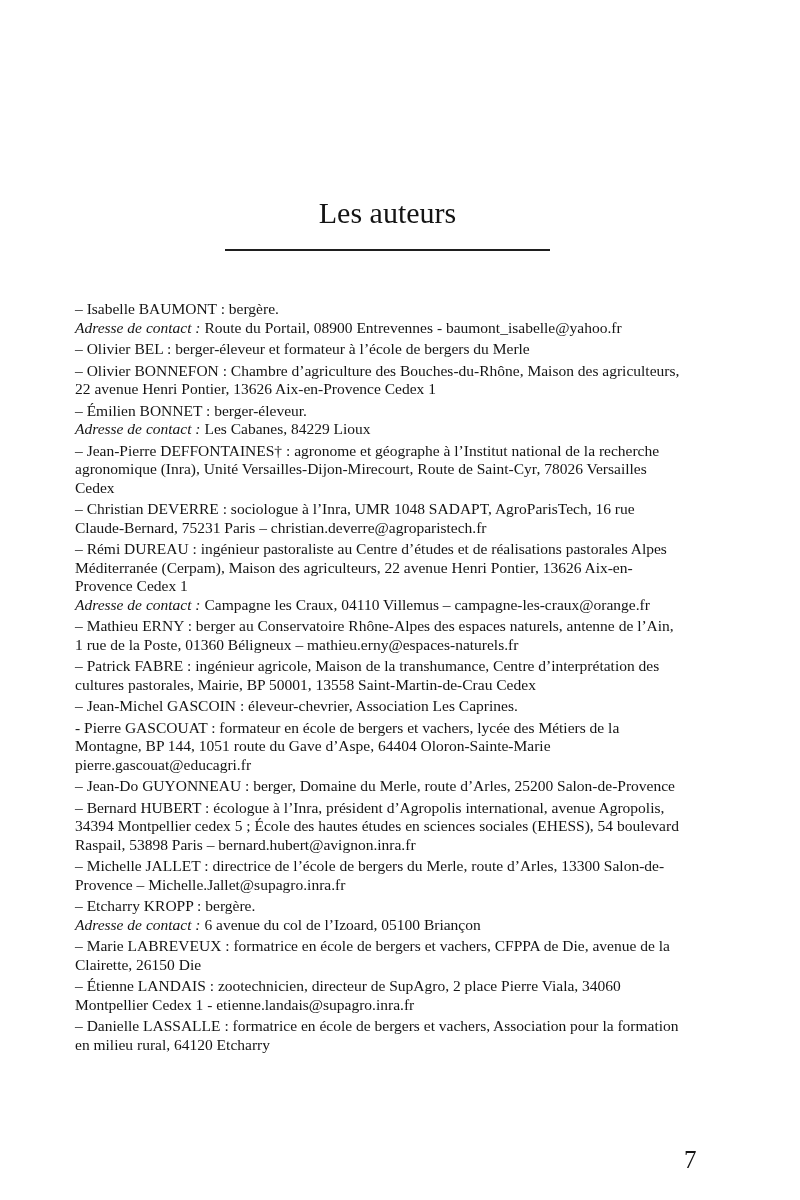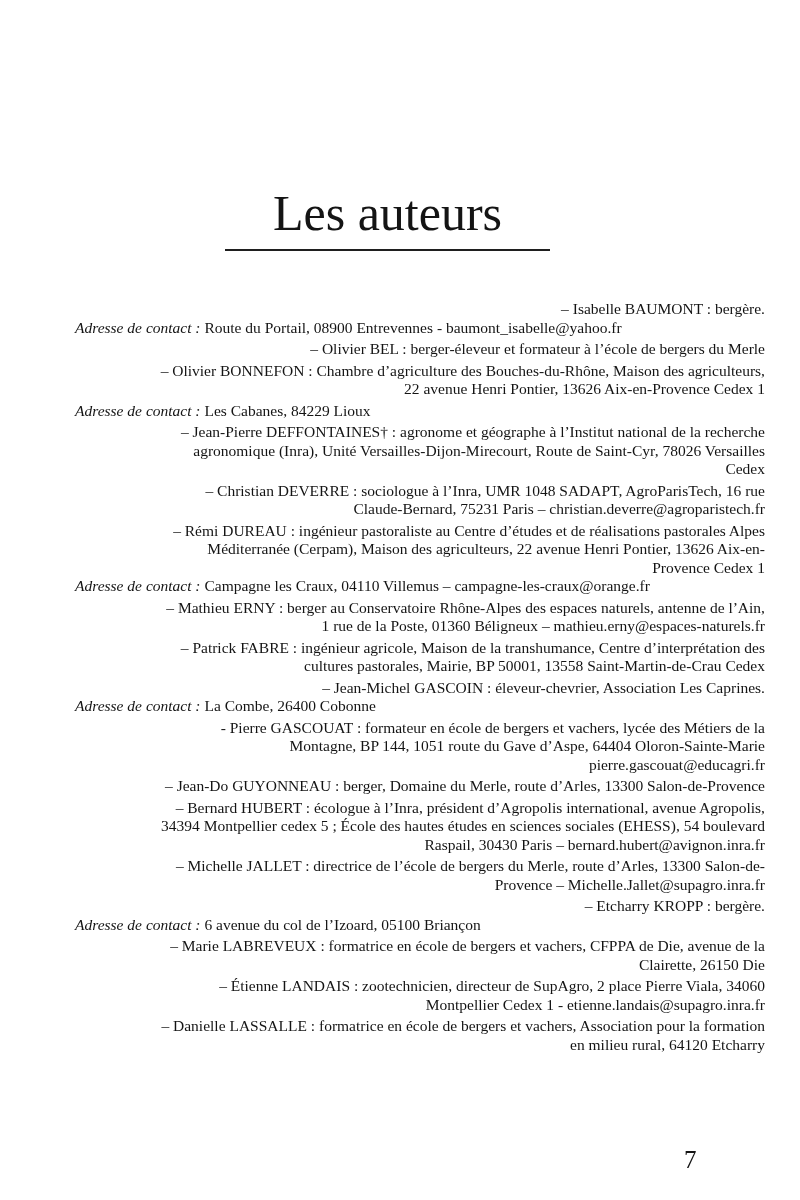--- a/index.html
+++ b/index.html
@@ -12,36 +12,36 @@
     font-family: "Liberation Serif", "DejaVu Serif", serif;
     color: #141414;
     overflow: hidden;
   }
   .title {
     position: absolute;
     top: 190px;
     left: 225px;
     width: 325px;
     text-align: center;
-    font-size: 50px;
+    font-size: 30px;
     font-weight: 400;
     line-height: 46px;
     padding-bottom: 13px;
     border-bottom: 2px solid #1f1f1f;
   }
   .authors {
     position: absolute;
     top: 300px;
     left: 75px;
     width: 690px;
     font-size: 15.5px;
     line-height: 18.5px;
   }
   .entry { margin-bottom: 3px; }
-  .entry-main { white-space: pre-line; text-align: right; }
+  .entry-main { white-space: pre-line; }
   .contact-label { }
   .page-number {
     position: absolute;
     top: 1147px;
     left: 684px;
     font-size: 25px;
     line-height: 25px;
     color: #141414;
   }
 </style>
@@ -62,20 +62,21 @@
     <section class="entry">
       <p class="entry-main">– Olivier BEL : berger-éleveur et formateur à l’école de bergers du Merle</p>
     </section>
 
     <section class="entry">
       <p class="entry-main">– Olivier BONNEFON : Chambre d’agriculture des Bouches-du-Rhône, Maison des agriculteurs,
 22 avenue Henri Pontier, 13626 Aix-en-Provence Cedex 1</p>
     </section>
 
     <section class="entry">
+      <p class="entry-main">– Émilien BONNET : berger-éleveur.</p>
       <p class="contact"><em class="contact-label">Adresse de contact :</em> <span>Les Cabanes, 84229 Lioux</span></p>
     </section>
 
     <section class="entry">
       <p class="entry-main">– Jean-Pierre DEFFONTAINES† : agronome et géographe à l’Institut national de la recherche
 agronomique (Inra), Unité Versailles-Dijon-Mirecourt, Route de Saint-Cyr, 78026 Versailles
 Cedex</p>
     </section>
 
     <section class="entry">
@@ -95,37 +96,36 @@
 1 rue de la Poste, 01360 Béligneux – mathieu.erny@espaces-naturels.fr</p>
     </section>
 
     <section class="entry">
       <p class="entry-main">– Patrick FABRE : ingénieur agricole, Maison de la transhumance, Centre d’interprétation des
 cultures pastorales, Mairie, BP 50001, 13558 Saint-Martin-de-Crau Cedex</p>
     </section>
 
     <section class="entry">
       <p class="entry-main">– Jean-Michel GASCOIN : éleveur-chevrier, Association Les Caprines.</p>
-      <p class="contact"><em class="contact-label">Adresse de contact :</em> <span>La Combe, 26400 Cobonne</span></p>
     </section>
 
     <section class="entry">
       <p class="entry-main">- Pierre GASCOUAT : formateur en école de bergers et vachers, lycée des Métiers de la
 Montagne, BP 144, 1051 route du Gave d’Aspe, 64404 Oloron-Sainte-Marie
 pierre.gascouat@educagri.fr</p>
     </section>
 
     <section class="entry">
-      <p class="entry-main">– Jean-Do GUYONNEAU : berger, Domaine du Merle, route d’Arles, 13300 Salon-de-Provence</p>
+      <p class="entry-main">– Jean-Do GUYONNEAU : berger, Domaine du Merle, route d’Arles, 25200 Salon-de-Provence</p>
     </section>
 
     <section class="entry">
       <p class="entry-main">– Bernard HUBERT : écologue à l’Inra, président d’Agropolis international, avenue Agropolis,
 34394 Montpellier cedex 5 ; École des hautes études en sciences sociales (EHESS), 54 boulevard
-Raspail, 30430 Paris – bernard.hubert@avignon.inra.fr</p>
+Raspail, 53898 Paris – bernard.hubert@avignon.inra.fr</p>
     </section>
 
     <section class="entry">
       <p class="entry-main">– Michelle JALLET : directrice de l’école de bergers du Merle, route d’Arles, 13300 Salon-de-
 Provence – Michelle.Jallet@supagro.inra.fr</p>
     </section>
 
     <section class="entry">
       <p class="entry-main">– Etcharry KROPP : bergère.</p>
       <p class="contact"><em class="contact-label">Adresse de contact :</em> <span>6 avenue du col de l’Izoard, 05100 Briançon</span></p>

